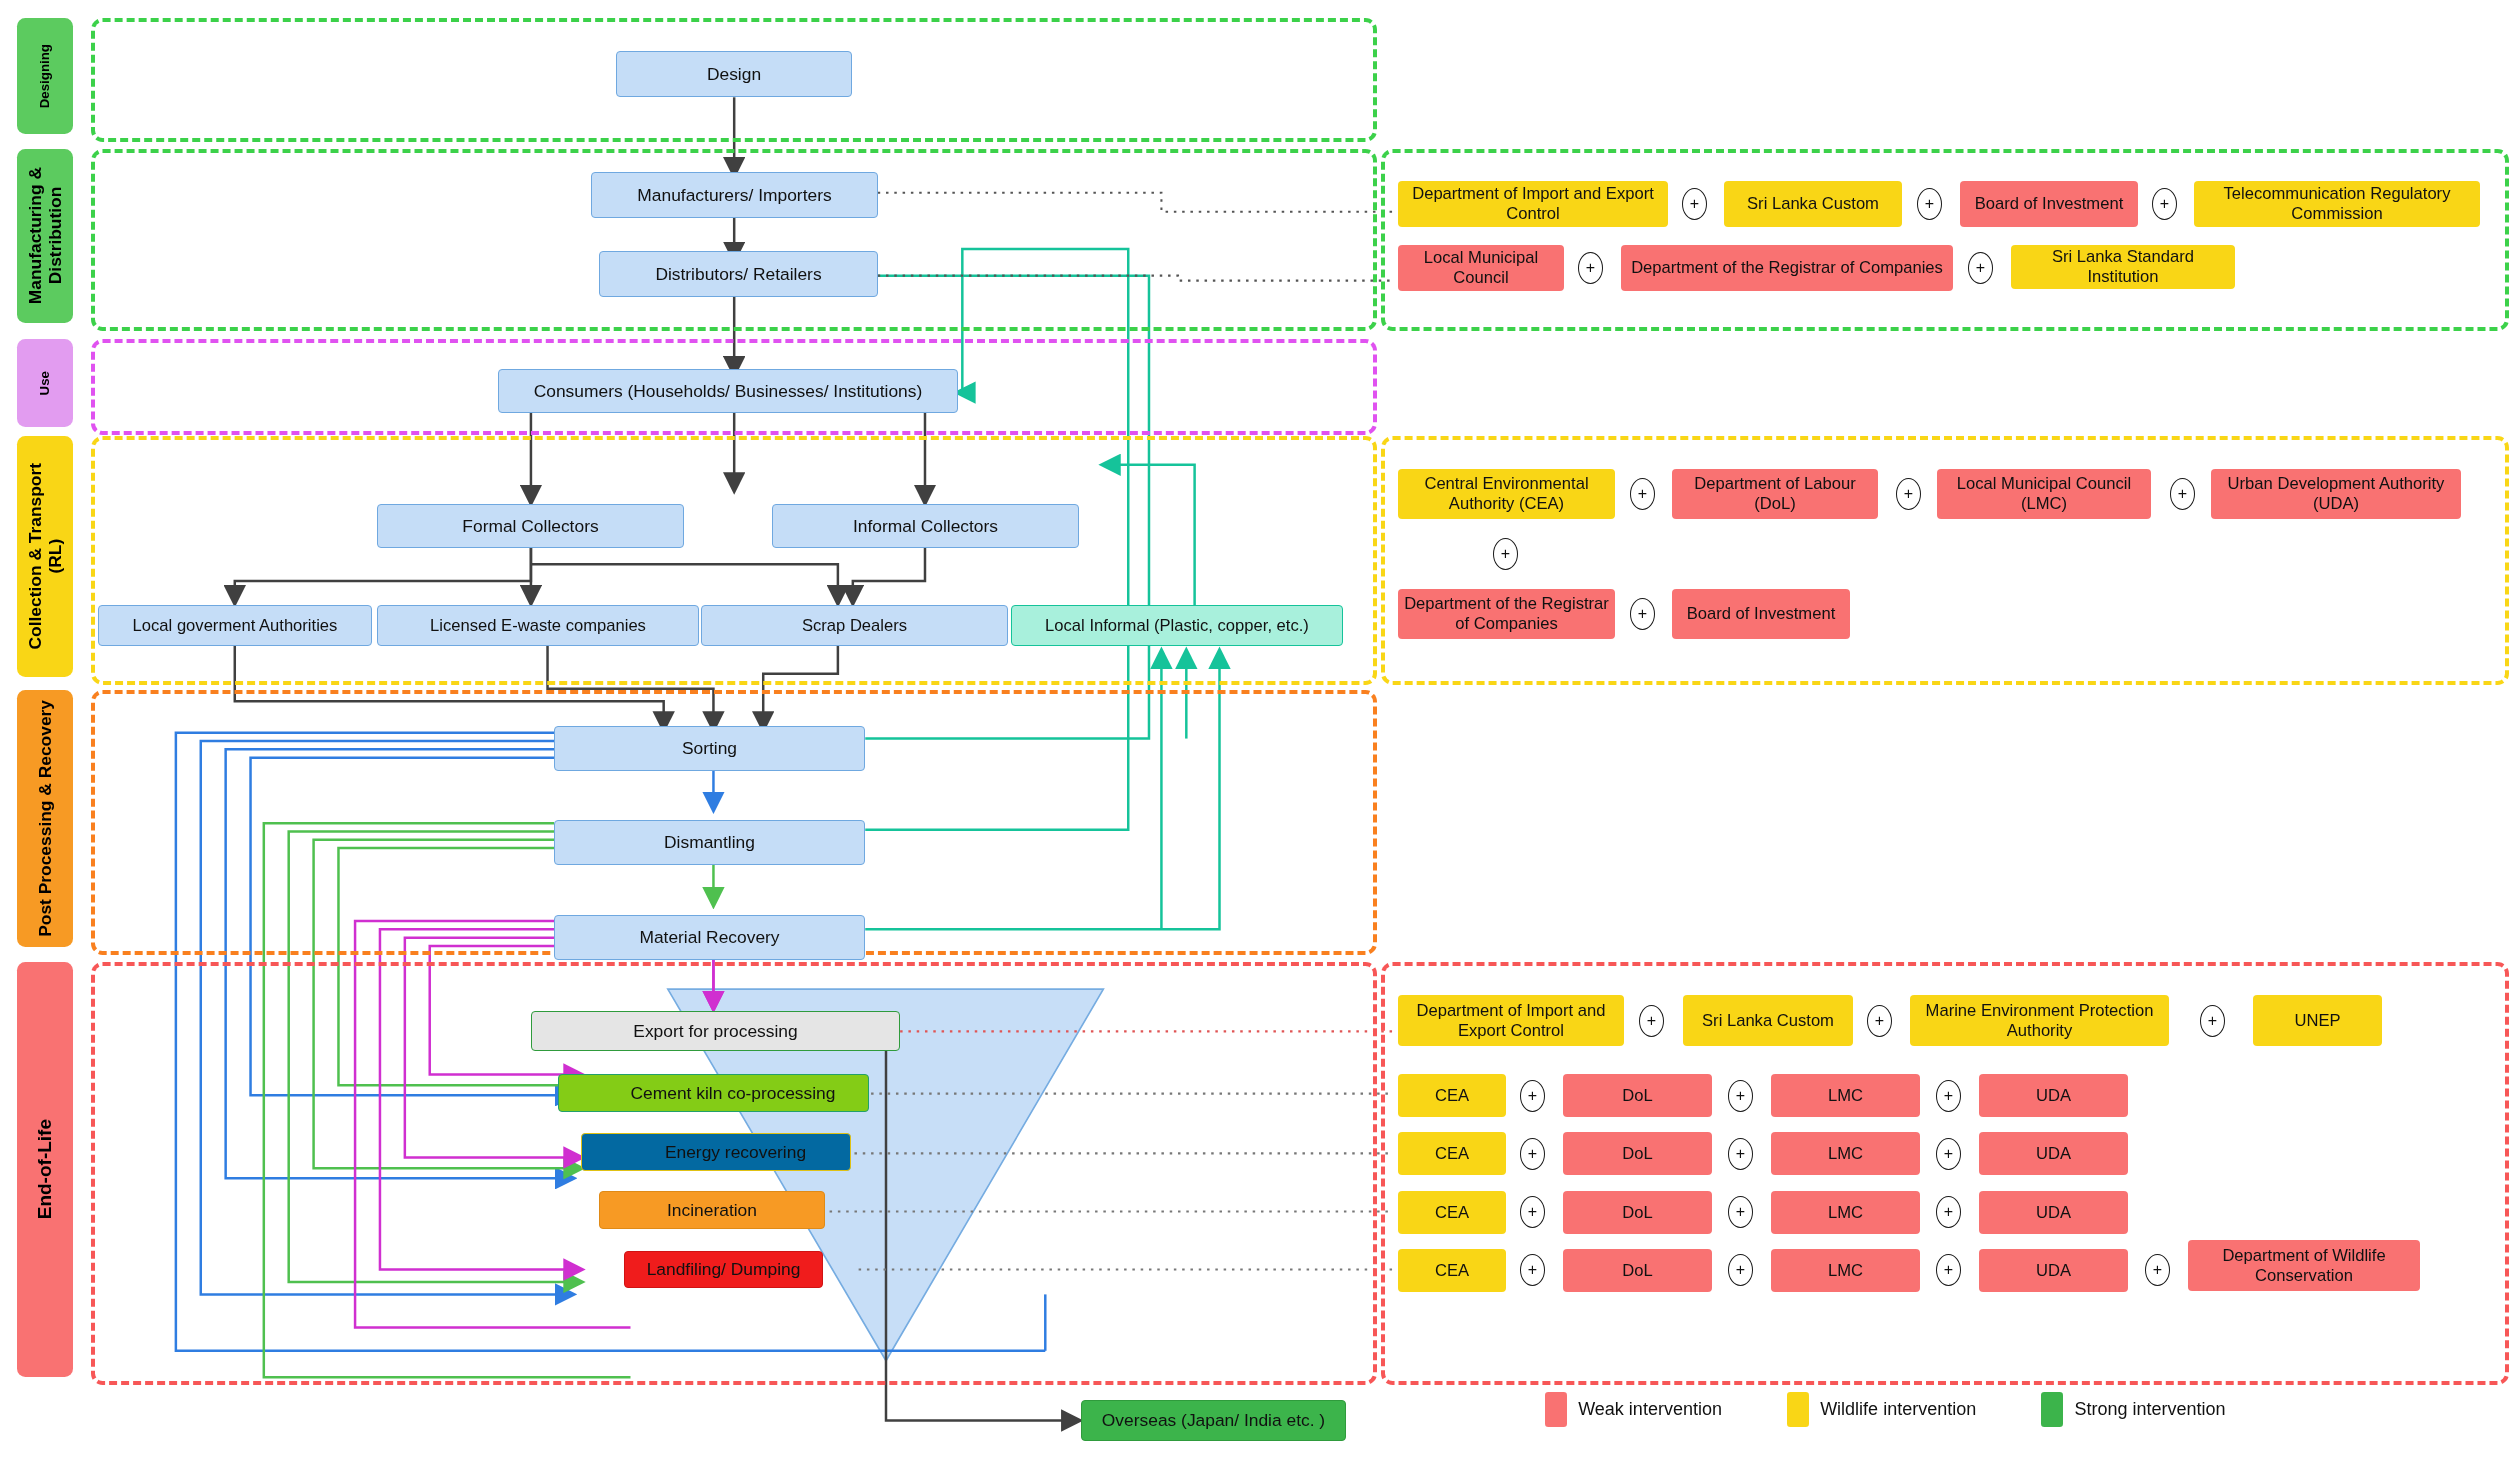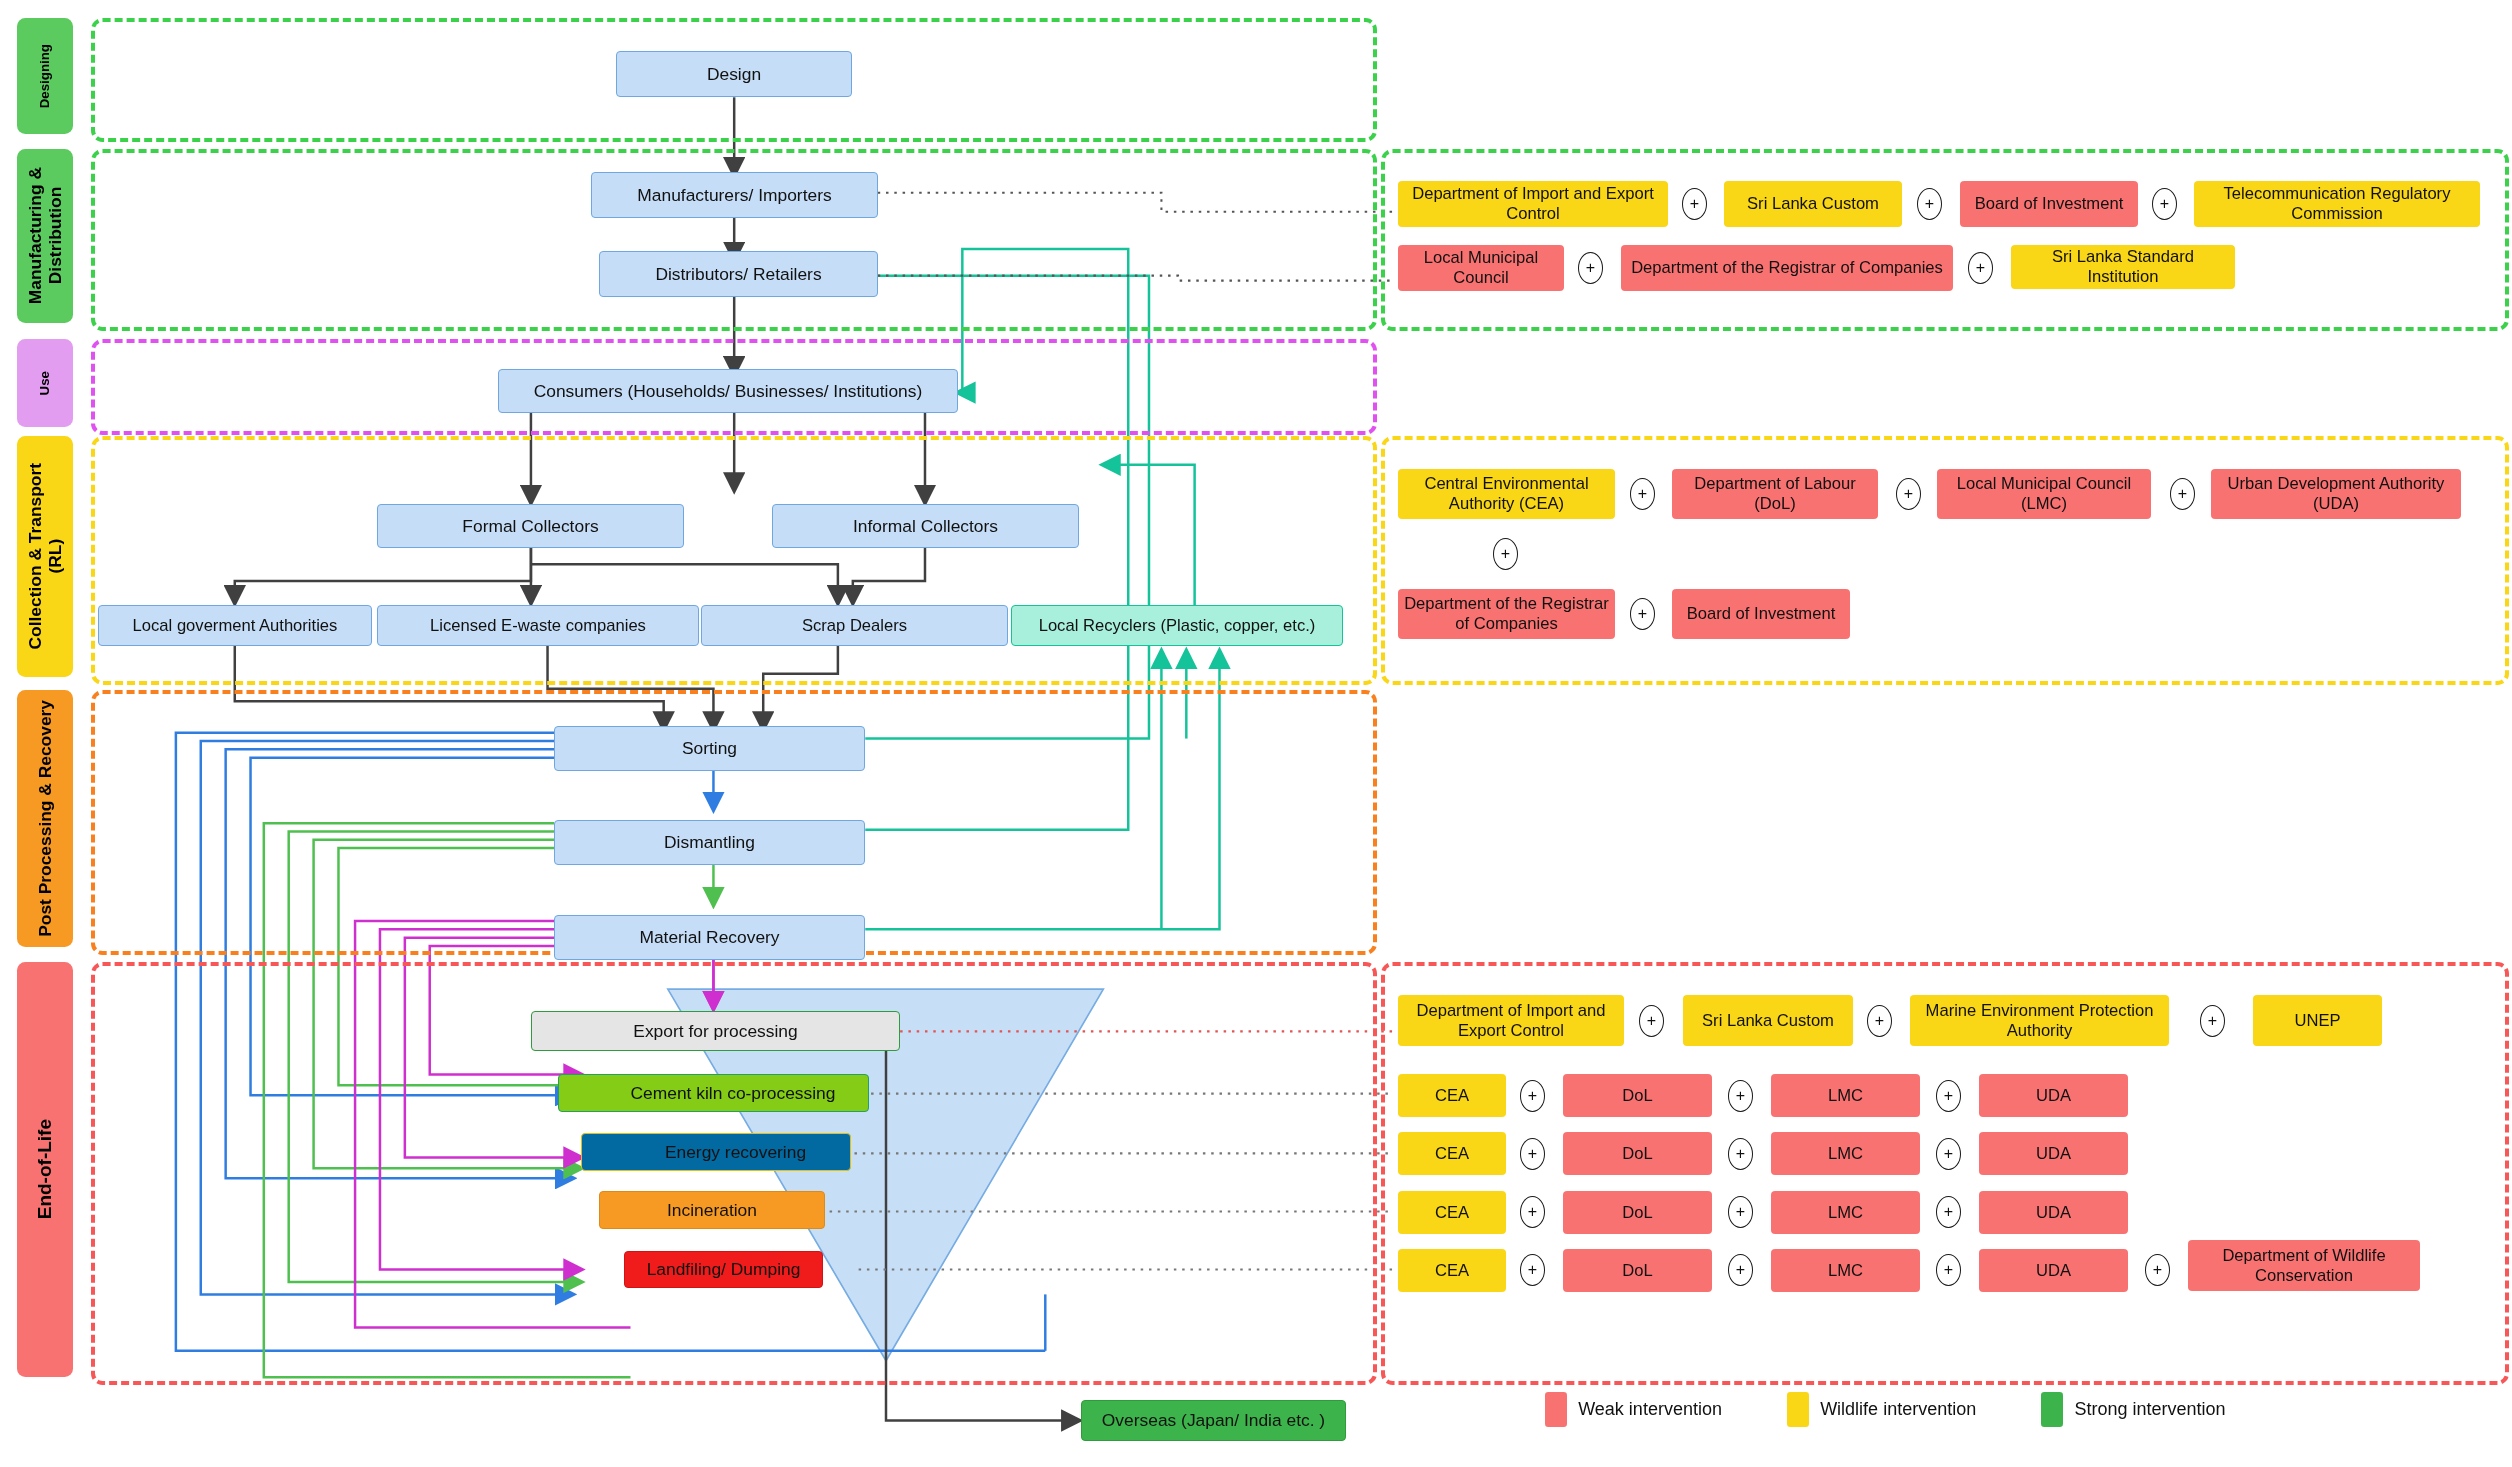--- a/index.html
+++ b/index.html
@@ -228,21 +228,21 @@
 
   <div class="node n-blue" style="left:377px;top:605px;width:322px;height:41px;font-size:16.6px;">
     <span>Licensed E-waste companies</span>
     </div>
 
   <div class="node n-blue" style="left:701px;top:605px;width:307px;height:41px;font-size:16.6px;">
     <span>Scrap Dealers</span>
     </div>
 
   <div class="node n-teal" style="left:1011px;top:605px;width:332px;height:41px;font-size:16.6px;">
-    <span>Local Recyclers (Plastic, copper, etc.)</span>
+    <span>Local Informal (Plastic, copper, etc.)</span>
     </div>
 
   <div class="node n-blue" style="left:554px;top:726px;width:311px;height:45px;">
     <span>Sorting</span>
     </div>
 
   <div class="node n-blue" style="left:554px;top:820px;width:311px;height:45px;">
     <span>Dismantling</span>
     </div>
 

